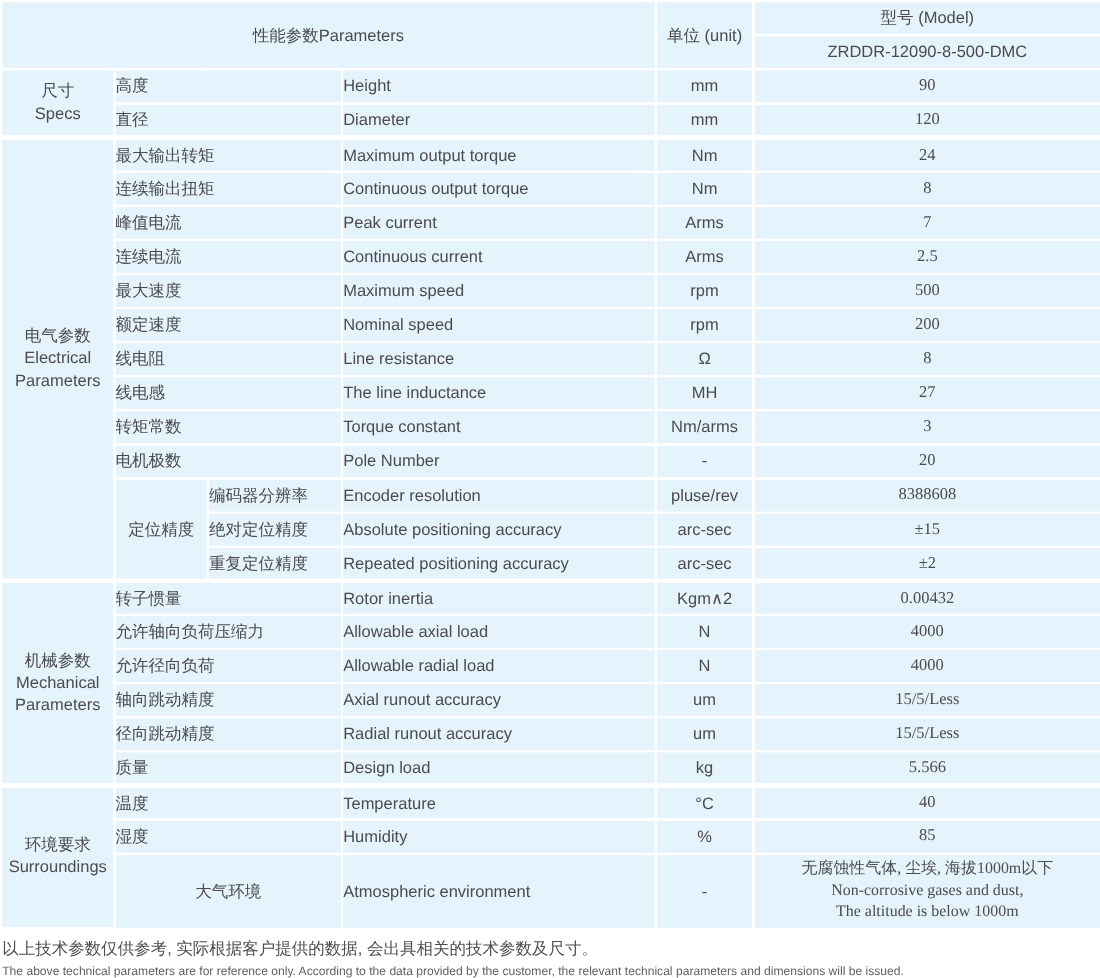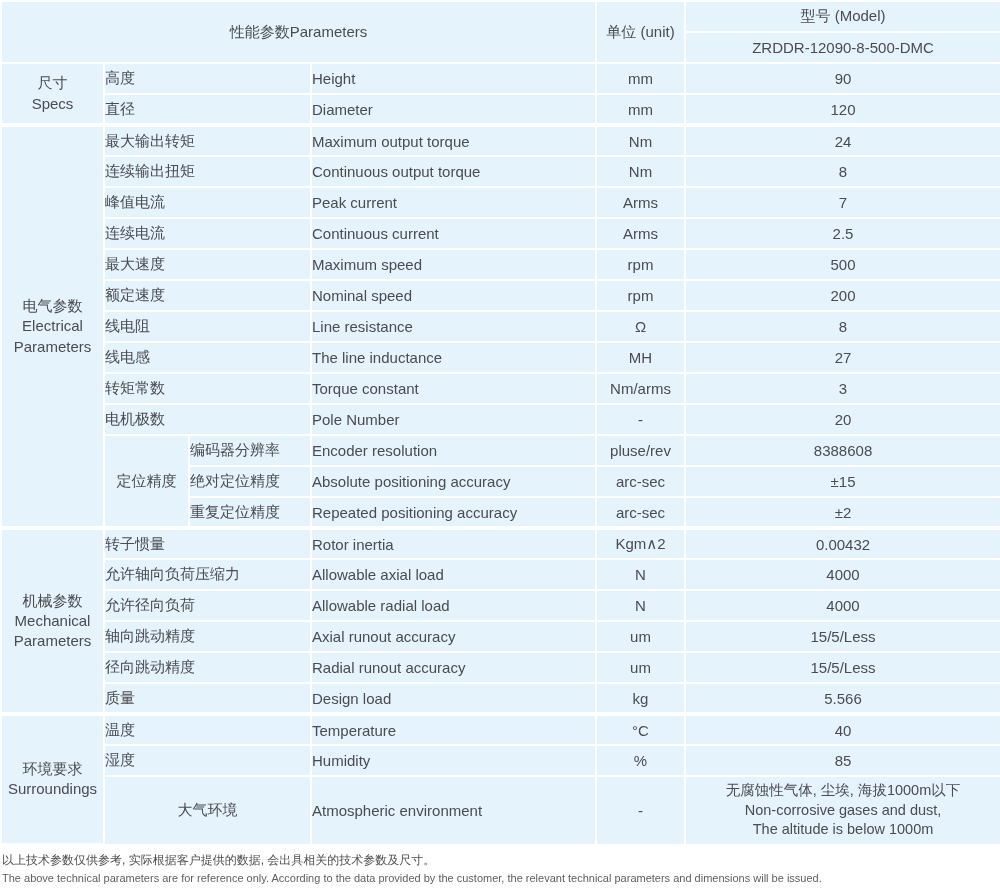--- a/index.html
+++ b/index.html
@@ -51,33 +51,33 @@
     border-right:none;
     margin-top:26px;
   }
   .grp{text-align:center;}
   .en{
     text-align:left;
     padding-left:4px;
     border-left:none;
   }
   .unit{text-align:center;}
-  .val{text-align:center;}
+  .val{text-align:center;font-family:Liberation Serif, serif;}
   .val.multi{
     white-space:pre-line;
     font-size:14.5px;
     line-height:1.35;
     padding:4px 2px;
   }
   tr.secend > td, tr.secend > th{border-bottom:4px solid #ffffff;}
   .notes{
     padding:4px 2px 0 2px;
   }
   .note-zh{
-    font-size:12px;
+    font-size:15px;
     color:#4f4f4f;
     line-height:1.6;
   }
   .note-en{
     font-size:11px;
     color:#606060;
     line-height:1.6;
   }
 </style>
 </head>

